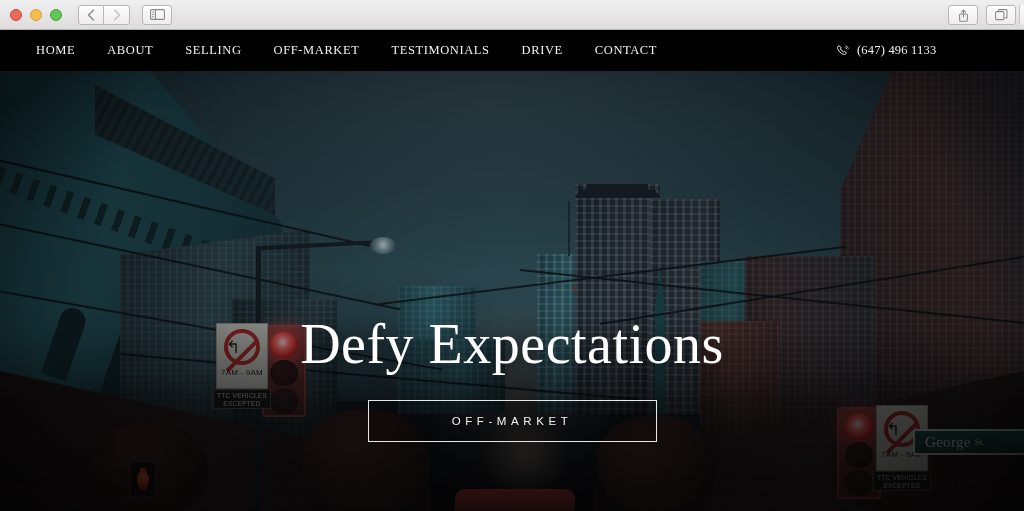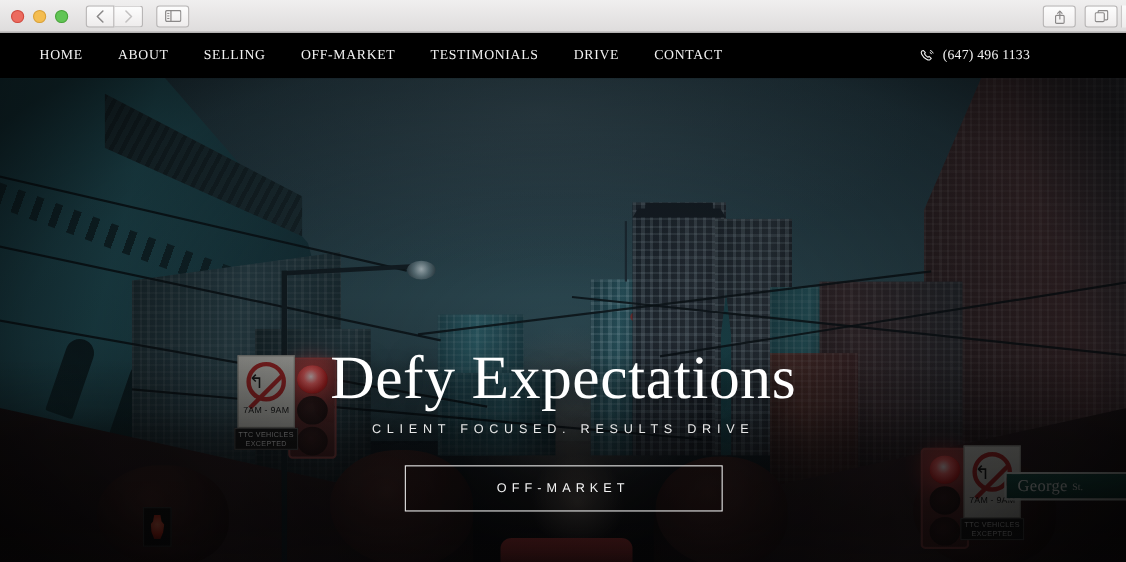--- a/index.html
+++ b/index.html
@@ -561,18 +561,17 @@
     <div class="ped-signal" style="left:130px; top:390px;">
       <div class="ped-hand"></div>
     </div>
 
     <div id="hero-grade"></div>
     <div id="hero-text-scrim"></div>
   </div>
 
   <div id="hero-content">
     <h1 id="hero-title">Defy Expectations</h1>
-    <div id="hero-subtitle">CLIENT FOCUSED. RESULTS DRIVE</div>
     <div id="hero-buttons">
       <a class="hero-btn">OFF-MARKET</a>
     </div>
   </div>
 </div>
 
 </body></html>

